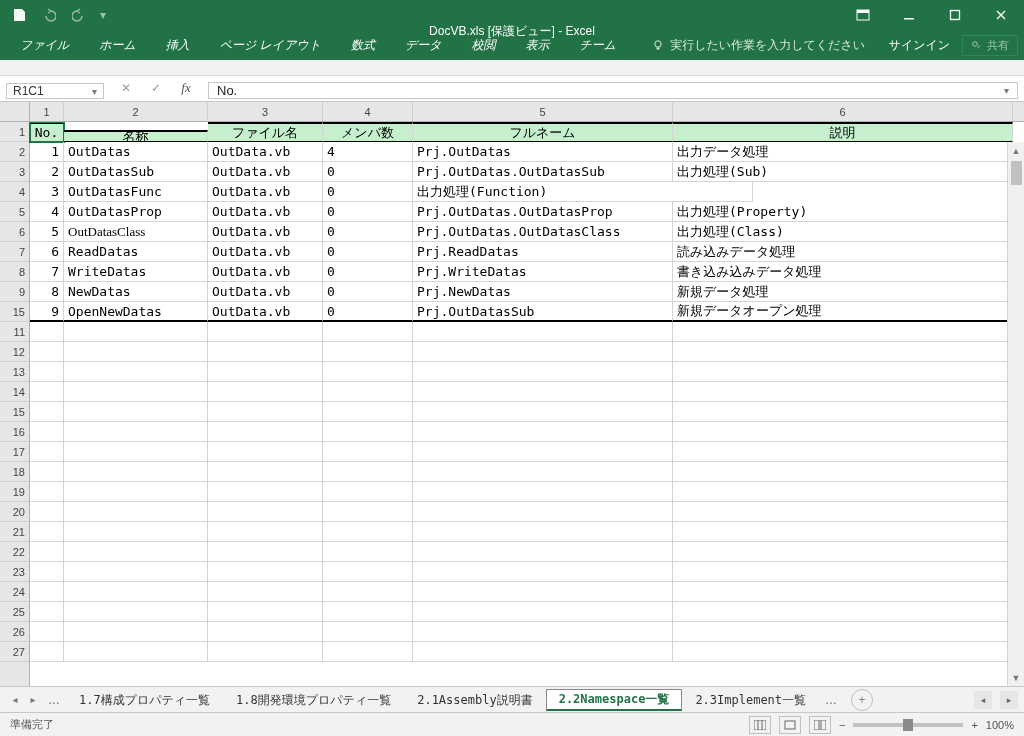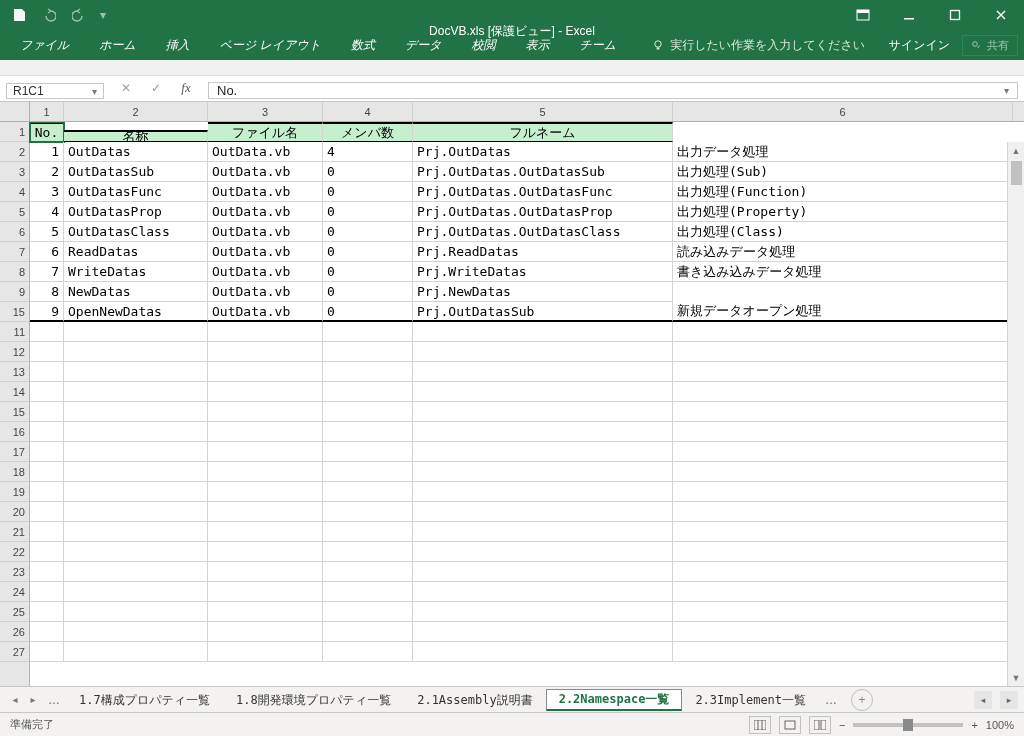--- a/index.html
+++ b/index.html
@@ -184,20 +184,21 @@
         <div class="rh">26</div>
         <div class="rh">27</div>
       </div>
     <div class="cells" id="cells">
         <div class="crow hdr">
           <div class="cell active" style="width: 34px;">No.</div>
           <div class="cell" style="width: 144px; margin-top: 8px;">名称</div>
           <div class="cell" style="width: 115px;">ファイル名</div>
           <div class="cell" style="width: 90px;">メンバ数</div>
           <div class="cell" style="width: 260px;">フルネーム</div>
+          <div class="cell" style="width: 340px;">説明</div>
         </div>
         <div class="crow">
           <div class="cell num" style="width: 34px;">1</div>
           <div class="cell" style="width: 144px;">OutDatas</div>
           <div class="cell" style="width: 115px;">OutData.vb</div>
           <div class="cell" style="width: 90px;">4</div>
           <div class="cell" style="width: 260px;">Prj.OutDatas</div>
           <div class="cell" style="width: 340px;">出力データ処理</div>
         </div>
         <div class="crow">
@@ -206,34 +207,33 @@
           <div class="cell" style="width: 115px;">OutData.vb</div>
           <div class="cell" style="width: 90px;">0</div>
           <div class="cell" style="width: 260px;">Prj.OutDatas.OutDatasSub</div>
           <div class="cell" style="width: 340px;">出力処理(Sub)</div>
         </div>
         <div class="crow">
           <div class="cell num" style="width: 34px;">3</div>
           <div class="cell" style="width: 144px;">OutDatasFunc</div>
           <div class="cell" style="width: 115px;">OutData.vb</div>
           <div class="cell" style="width: 90px;">0</div>
-          <div class="cell" style="width: 260px;">Prj.OutDatas.OutDatasFunc</div>
           <div class="cell" style="width: 340px;">出力処理(Function)</div>
         </div>
         <div class="crow">
           <div class="cell num" style="width: 34px;">4</div>
           <div class="cell" style="width: 144px; text-align: right;">OutDatasProp</div>
           <div class="cell" style="width: 115px;">OutData.vb</div>
           <div class="cell" style="width: 90px;">0</div>
           <div class="cell" style="width: 260px;">Prj.OutDatas.OutDatasProp</div>
           <div class="cell" style="width: 340px;">出力処理(Property)</div>
         </div>
         <div class="crow">
           <div class="cell num" style="width: 34px;">5</div>
-          <div class="cell" style="width: 144px;">OutDatasClass</div>
+          <div class="cell" style="width: 144px; font-family: Liberation Serif, serif;">OutDatasClass</div>
           <div class="cell" style="width: 115px;">OutData.vb</div>
           <div class="cell" style="width: 90px;">0</div>
           <div class="cell" style="width: 260px;">Prj.OutDatas.OutDatasClass</div>
           <div class="cell" style="width: 340px;">出力処理(Class)</div>
         </div>
         <div class="crow">
           <div class="cell num" style="width: 34px;">6</div>
           <div class="cell" style="width: 144px;">ReadDatas</div>
           <div class="cell" style="width: 115px;">OutData.vb</div>
           <div class="cell" style="width: 90px;">0</div>
@@ -247,20 +247,21 @@
           <div class="cell" style="width: 90px;">0</div>
           <div class="cell" style="width: 260px;">Prj.WriteDatas</div>
           <div class="cell" style="width: 340px;">書き込み込みデータ処理</div>
         </div>
         <div class="crow">
           <div class="cell num" style="width: 34px;">8</div>
           <div class="cell" style="width: 144px;">NewDatas</div>
           <div class="cell" style="width: 115px;">OutData.vb</div>
           <div class="cell" style="width: 90px;">0</div>
           <div class="cell" style="width: 260px;">Prj.NewDatas</div>
+          <div class="cell" style="width: 340px;">新規データ処理</div>
         </div>
         <div class="crow lastdata">
           <div class="cell num" style="width: 34px;">9</div>
           <div class="cell" style="width: 144px;">OpenNewDatas</div>
           <div class="cell" style="width: 115px;">OutData.vb</div>
           <div class="cell" style="width: 90px;">0</div>
           <div class="cell" style="width: 260px;">Prj.OutDatasSub</div>
           <div class="cell" style="width: 340px;">新規データオープン処理</div>
         </div>
         <div class="crow">

